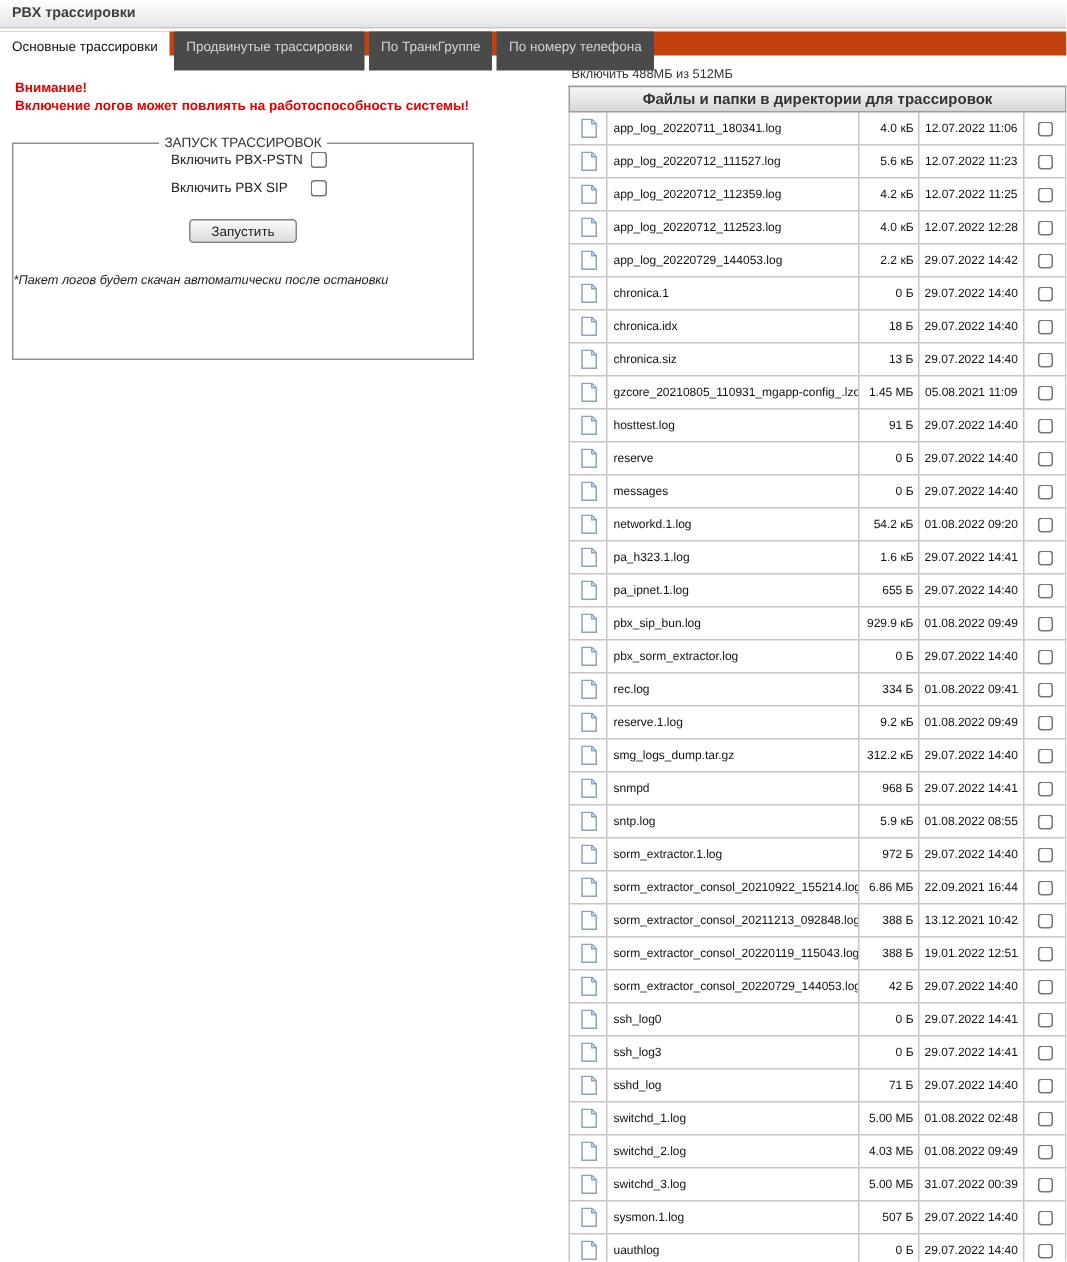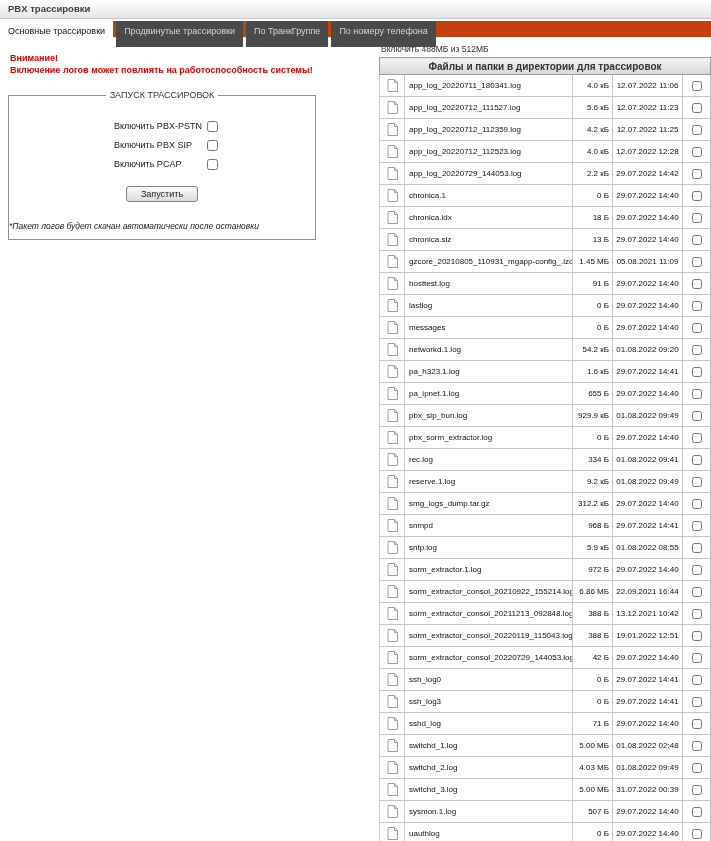--- a/index.html
+++ b/index.html
@@ -30,21 +30,21 @@
   .left{width:377px;box-sizing:border-box;}
   .right{width:334px;box-sizing:border-box;padding-top:7px;}
   
   .warning{margin:15px 0 0 10px;font-size:9px;font-weight:bold;color:#e60000;line-height:12px;}
   fieldset{
     margin:14px 0 0 8px;width:308px;height:150px;box-sizing:border-box;
     border:1px solid #919191;padding:0;
   }
   legend{margin:0 auto;padding:0 4px;font-size:9px;color:#333;}
   .cbrow{display:flex;align-items:center;margin:0 0 7px 105px;height:12px;}
-  .cbrow:first-of-type{margin-top:20px;}
+  .cbrow:first-of-type{}
   .cbrow .cblabel{width:93px;font-size:9px;color:#222;}
   .cbrow input{width:11px;height:11px;margin:0;}
   .btnrow{text-align:center;margin-top:13px;}
   button.classic{
     font-family:"Liberation Sans", sans-serif;font-size:9px;color:#222;
     border:1px solid #828282;border-radius:3px;
     background:linear-gradient(#fbfbfb,#dcdcdc);
     padding:2px 14px;cursor:pointer;
   }
   .note{margin-top:19px;text-align:left;font-style:italic;font-size:8.5px;color:#222;}
@@ -97,24 +97,20 @@
 
       <fieldset>
         <legend>ЗАПУСК ТРАССИРОВОК</legend>
         <div id="cbrows">
             <div class="cbrow">
               <span class="cblabel">Включить PBX-PSTN</span>
               <input type="checkbox" style="">
             </div>
             <div class="cbrow">
               <span class="cblabel">Включить PBX SIP</span>
-              <input type="checkbox" style="">
-            </div>
-            <div class="cbrow">
-              <span class="cblabel">Включить PCAP</span>
               <input type="checkbox" style="">
             </div>
           </div>
         <div class="btnrow">
           <button class="classic">Запустить</button>
         </div>
         <div class="note">*Пакет логов будет скачан автоматически после остановки</div>
       </fieldset>
     </div>
 
@@ -233,21 +229,21 @@
               <td class="c-name">hosttest.log</td>
               <td class="c-size">91 Б</td>
               <td class="c-date">29.07.2022 14:40</td>
               <td class="c-check"><input type="checkbox" style=""></td>
             </tr>
             <tr>
               <td class="c-icon"><svg class="fileicon" width="11" height="13" viewBox="0 0 11 13">
                   <path d="M1 0.5 H7.5 L10.5 3.5 V12.5 H1 Z" fill="#ffffff" stroke="#89a4c4"></path>
                   <path d="M7.5 0.5 V3.5 H10.5" fill="none" stroke="#89a4c4"></path>
                 </svg></td>
-              <td class="c-name">lastlog</td>
+              <td class="c-name">reserve</td>
               <td class="c-size">0 Б</td>
               <td class="c-date">29.07.2022 14:40</td>
               <td class="c-check"><input type="checkbox" style=""></td>
             </tr>
             <tr>
               <td class="c-icon"><svg class="fileicon" width="11" height="13" viewBox="0 0 11 13">
                   <path d="M1 0.5 H7.5 L10.5 3.5 V12.5 H1 Z" fill="#ffffff" stroke="#89a4c4"></path>
                   <path d="M7.5 0.5 V3.5 H10.5" fill="none" stroke="#89a4c4"></path>
                 </svg></td>
               <td class="c-name">messages</td>

